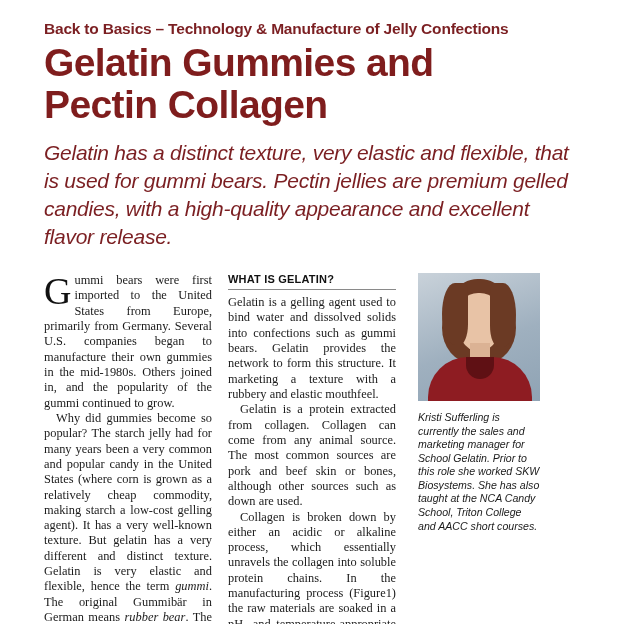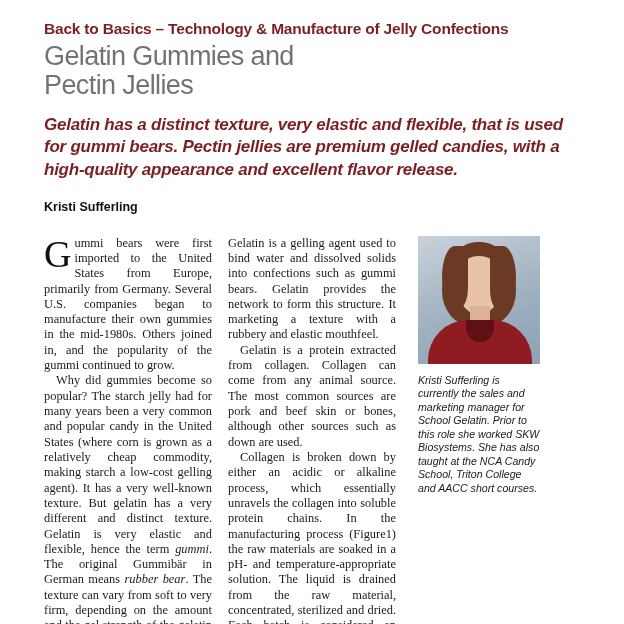--- a/index.html
+++ b/index.html
@@ -27,32 +27,32 @@
     font-family: "Liberation Sans", sans-serif;
     font-weight: bold;
     font-size: 15.5px;
     color: #7b1f22;
     letter-spacing: -0.2px;
     margin: 0 0 4px 0;
     white-space: nowrap;
   }
   .headline {
     font-family: "Liberation Sans", sans-serif;
-    font-weight: normal;
-    font-size: 27px;
+    font-weight: bold;
+    font-size: 39px;
     line-height: 1.07;
-    color: #737373;
+    color: #7f1d1d;
     margin: 0 0 14px 0;
     letter-spacing: -0.6px;
   }
   .deck {
     font-family: "Liberation Sans", sans-serif;
-    font-weight: bold;
+    font-weight: normal;
     font-style: italic;
-    font-size: 17px;
+    font-size: 21px;
     line-height: 1.33;
     color: #7b1f22;
     margin: 0 0 18px 0;
     letter-spacing: -0.25px;
   }
   .byline-name {
     font-family: "Liberation Sans", sans-serif;
     font-weight: bold;
     font-size: 12.5px;
     color: #111111;
@@ -202,37 +202,37 @@
 </style>
 </head>
 <body>
 
 <div class="page">
 
   <div class="kicker">Back to Basics – Technology &amp; Manufacture of Jelly Confections</div>
 
   <h1 class="headline">
     <span>Gelatin Gummies and</span><br>
-    <span>Pectin Jellies</span>
+    <span>Pectin Collagen</span>
   </h1>
 
   <div class="deck">Gelatin has a distinct texture, very elastic and flexible, that is used for gummi bears. Pectin jellies are premium gelled candies, with a high-quality appearance and excellent flavor release.</div>
 
   <div class="byline">
-    <div class="byline-name">Kristi Sufferling</div>
   </div>
 
   <div class="columns">
 
     <div class="col">
       <p class="dropcap-para"><span class="dropcap">G</span><span>ummi bears were first imported to the United States from Europe, primarily from Germany. Several U.S. companies began to manufacture their own gummies in the mid-1980s. Others joined in, and the popularity of the gummi continued to grow.</span></p>
       <p><span>Why did gummies become so popular? The starch jelly had for many years been a very common and popular candy in the United States (where corn is grown as a relatively cheap commodity, making starch a low-cost gelling agent). It has a very well-known texture. But gelatin has a very different and distinct texture. Gelatin is very elastic and flexible, hence the term </span><span class="italic">gummi</span><span>. The original Gummibär in German means </span><span class="italic">rubber bear</span><span>. The texture can vary from soft to very firm, depending on the amount and the gel strength of the gelatin used. Gelatin is also very flexible — not only chewy but also easily modified in texture by blending</span></p>
     </div>
 
     <div class="col">
+      <div class="section-head">WHAT IS GELATIN?</div>
       <p>Gelatin is a gelling agent used to bind water and dissolved solids into confections such as gummi bears. Gelatin provides the network to form this structure. It marketing a texture with a rubbery and elastic mouthfeel.</p>
       <p>Gelatin is a protein extracted from collagen. Collagen can come from any animal source. The most common sources are pork and beef skin or bones, although other sources such as down are used.</p>
       <p>Collagen is broken down by either an acidic or alkaline process, which essentially unravels the collagen into soluble protein chains. In the manufacturing process (Figure1) the raw materials are soaked in a pH- and temperature-appropriate solution. The liquid is drained from the raw material, concentrated, sterilized and dried. Each batch is considered an extraction. This is repeated several times on the same tank of raw mate-</p>
     </div>
 
     <div class="portrait-col">
       <div class="portrait">
         <div class="bg"></div>
         <div class="hair"></div>
         <div class="face"></div>

